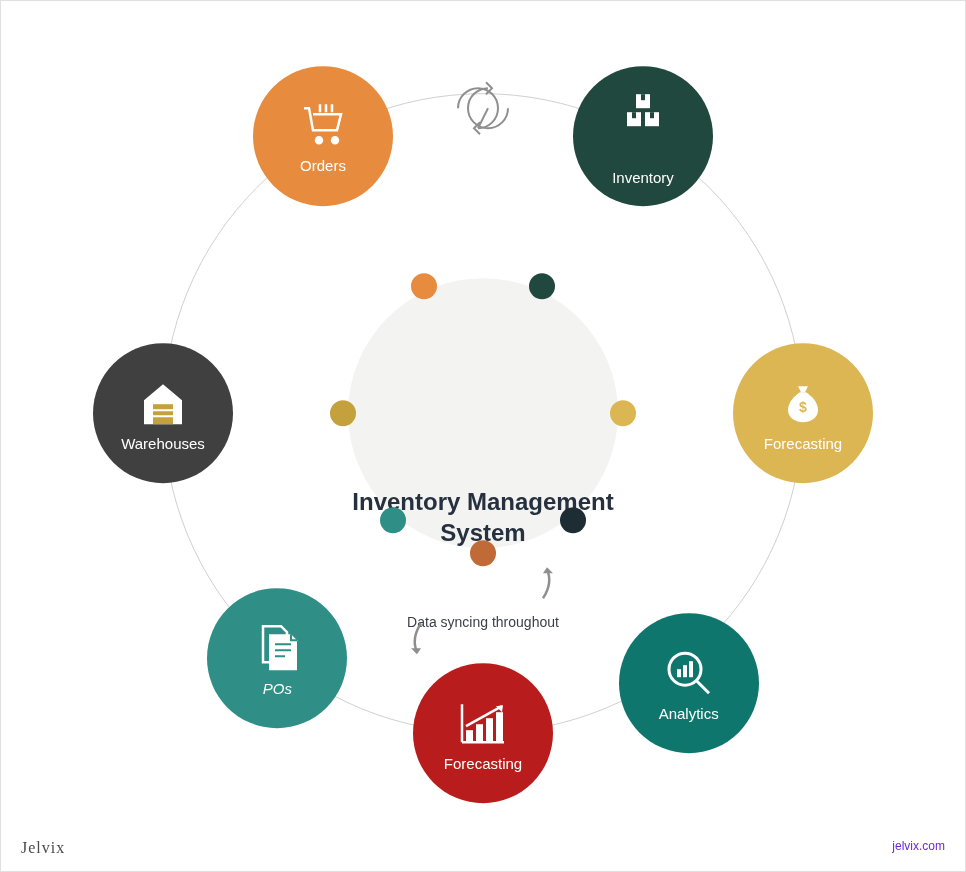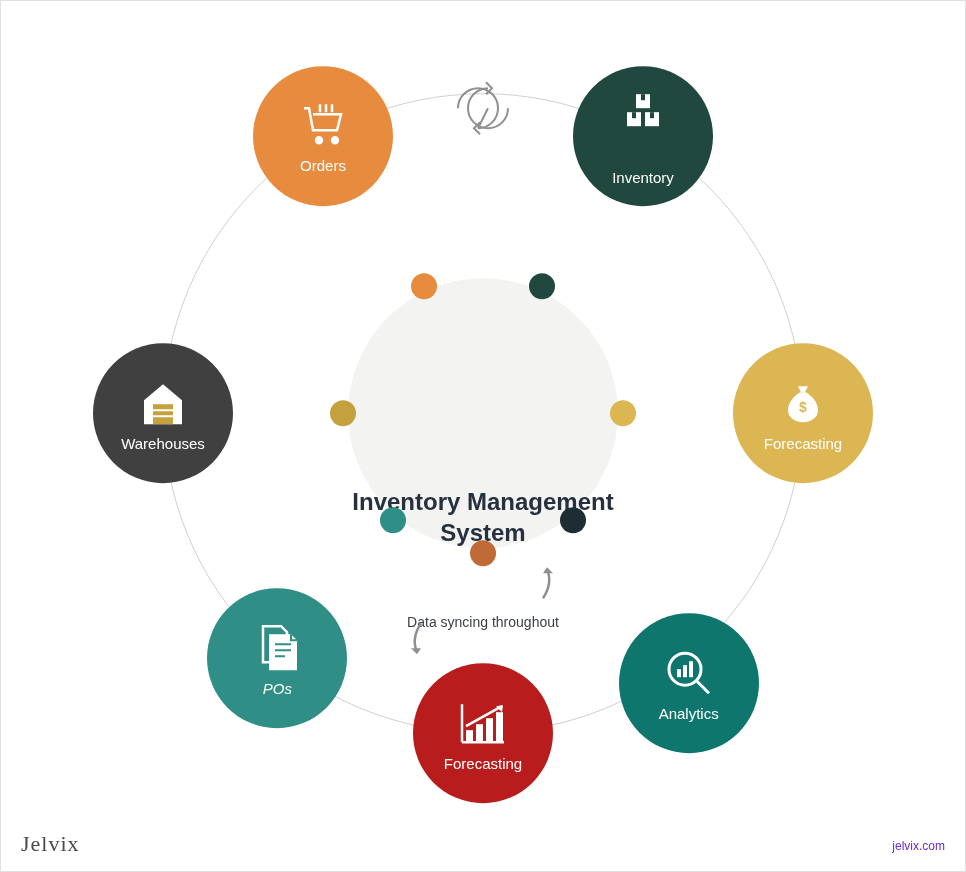--- a/index.html
+++ b/index.html
@@ -95,21 +95,21 @@
     transform: translate(-50%, -50%);
   }
   .sync-arrow {
     position: absolute;
     color: #8f8f8f;
   }
   .brand-left {
     position: absolute;
     bottom: 14px;
     left: 20px;
-    font-size: 22px;
+    font-size: 16px;
     letter-spacing: 1px;
     color: #4a4a4a;
     font-family: Georgia, serif;
   }
   .brand-right {
     position: absolute;
     bottom: 18px;
     right: 20px;
     font-size: 12px;
     color: #6d28d9;

